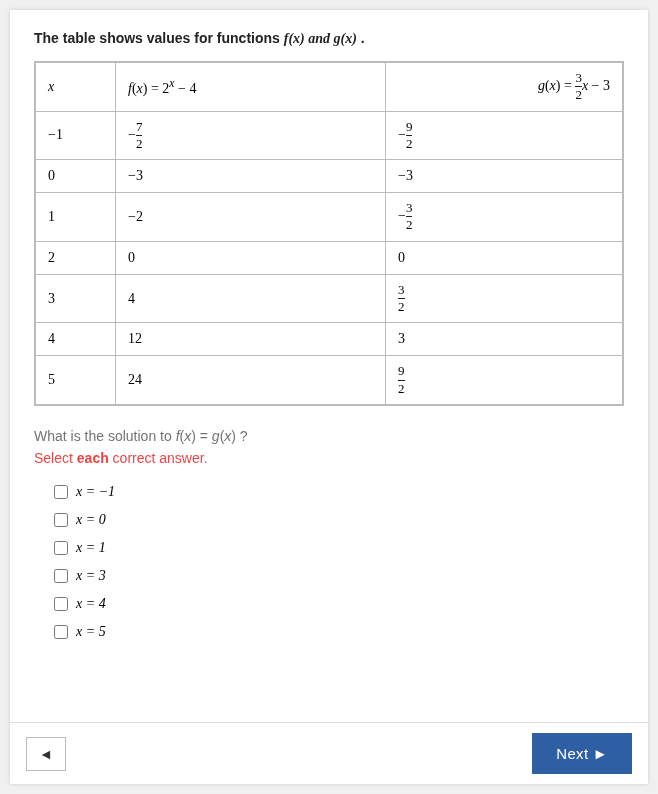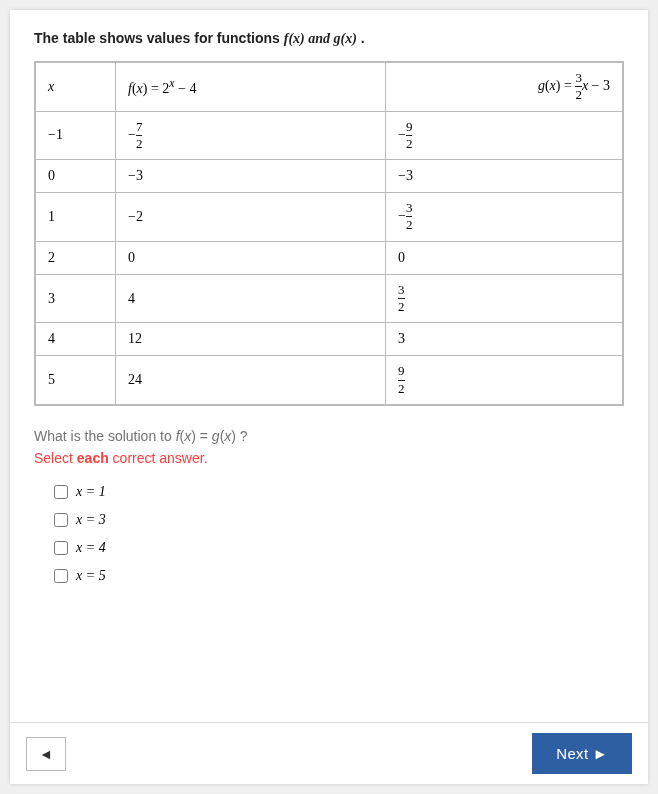--- a/index.html
+++ b/index.html
@@ -229,20 +229,28 @@
   <p class="question-text">
     What is the solution to <i>f</i>(<i>x</i>) = <i>g</i>(<i>x</i>) ?
   </p>
   <p class="select-text">
     Select <b>each</b> correct answer.
   </p>
 
   <div class="answer-options">
     <label class="answer-option">
       <input type="checkbox" style="">
+      <span class="option-label"><i>x</i> = −1</span>
+    </label>
+    <label class="answer-option">
+      <input type="checkbox" style="">
+      <span class="option-label"><i>x</i> = 0</span>
+    </label>
+    <label class="answer-option">
+      <input type="checkbox" style="">
       <span class="option-label"><i>x</i> = 1</span>
     </label>
     <label class="answer-option">
       <input type="checkbox" style="">
       <span class="option-label"><i>x</i> = 3</span>
     </label>
     <label class="answer-option">
       <input type="checkbox" style="">
       <span class="option-label"><i>x</i> = 4</span>
     </label>

